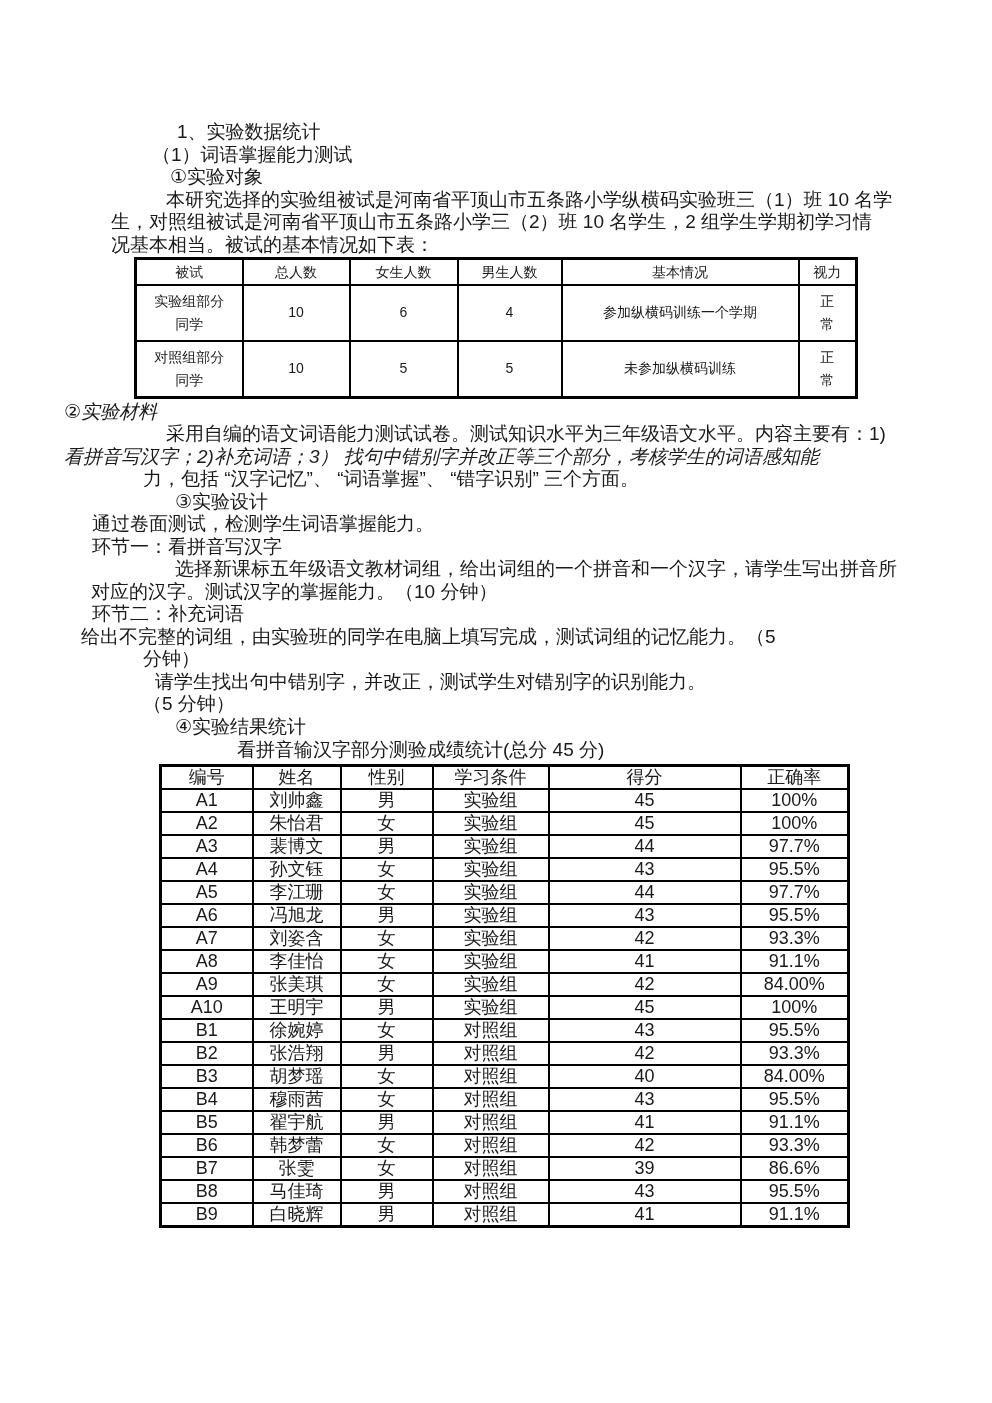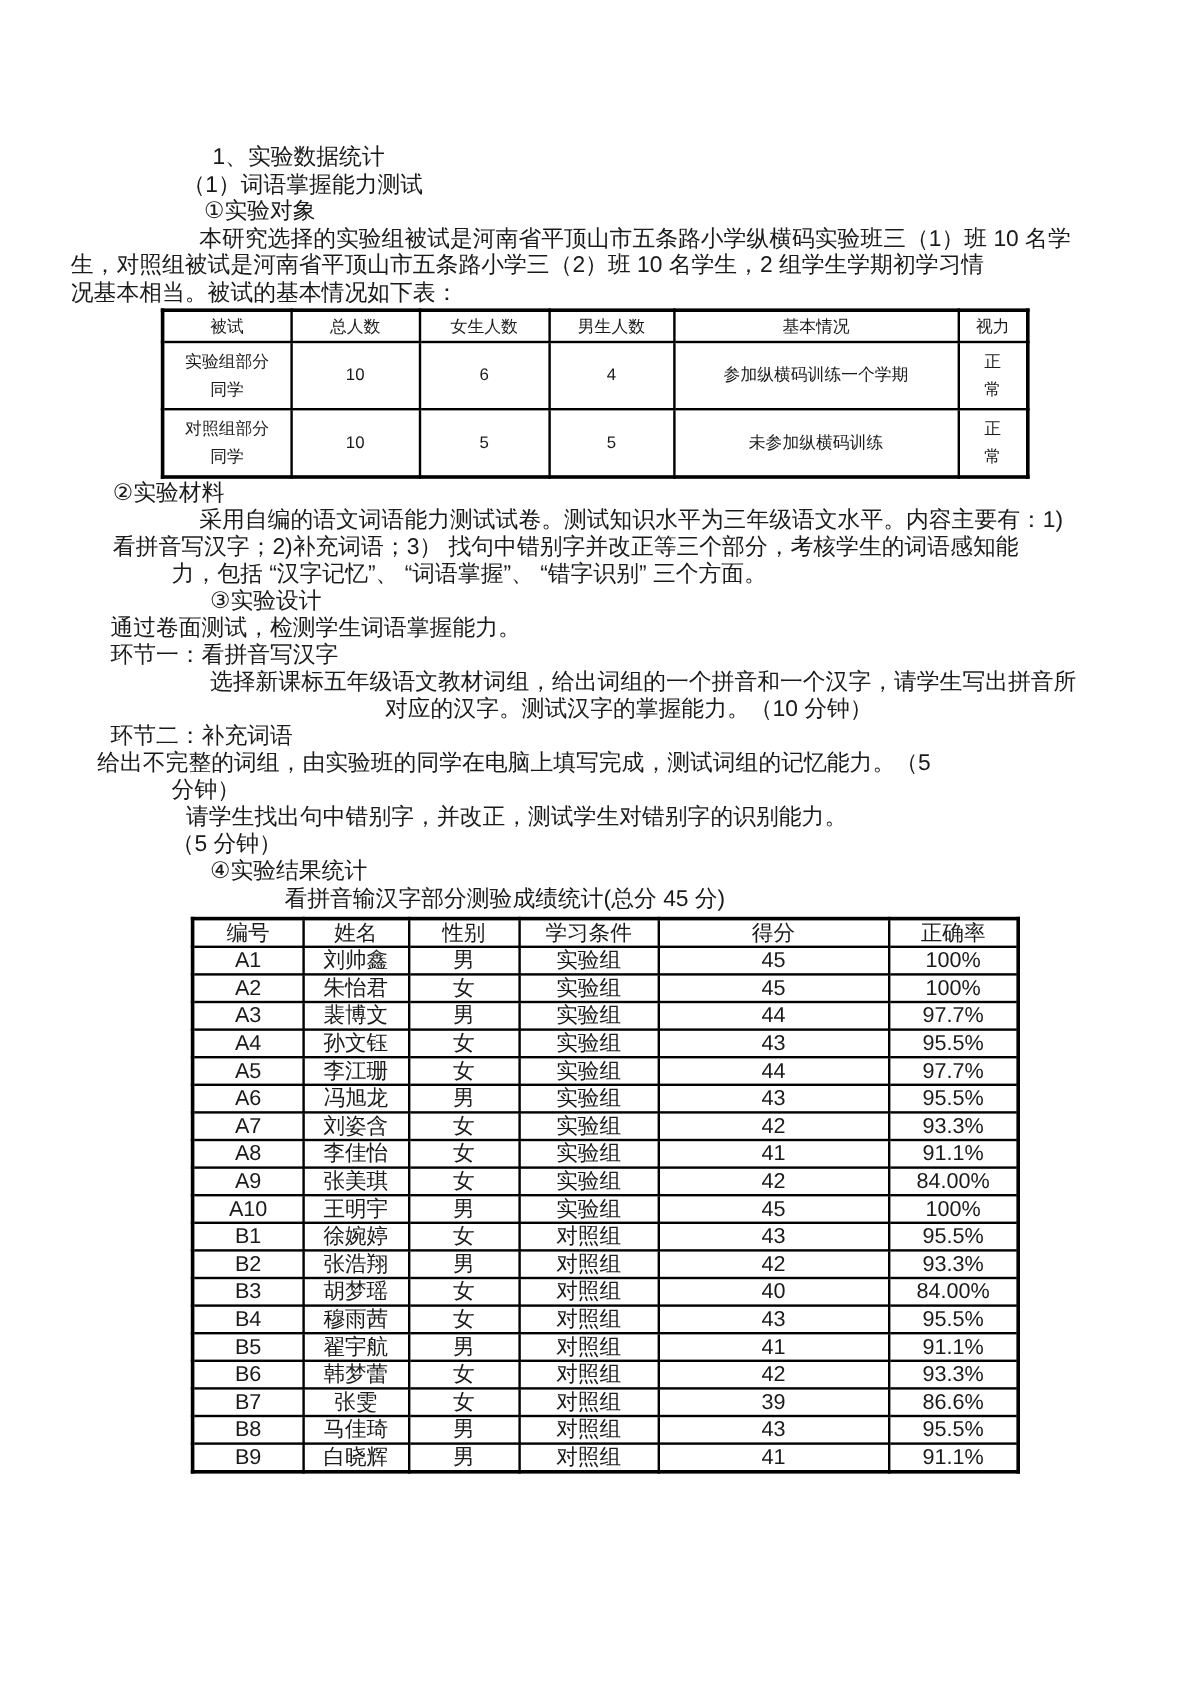--- a/index.html
+++ b/index.html
@@ -16,24 +16,24 @@
   }
   .doc { padding-top: 121px; }
   .line {
     font-size: 19px;
     line-height: 22.5px;
     height: 22.5px;
     white-space: nowrap;
     color: #1a1a1a;
   }
   
-  .i125 { margin-left: 59px; }
-  .i140 { margin-left: 56px; text-align: center; }
+  .i125 { margin-left: 111px; }
+  .i140 { margin-left: 91px; }
   .i143 { margin-left: 143px; }
-  .i148 { margin-left: 94px; }
+  .i148 { margin-left: 64px; font-style: italic; }
   .i152 { margin-left: 152px; }
   .i155 { margin-left: 155px; }
   .i165 { margin-left: 92px; }
   .i166 { margin-left: 166px; }
   .i170 { margin-left: 170px; }
   .i175 { margin-left: 175px; }
   .i177 { margin-left: 177px; }
   .i195 { margin-left: 81px; }
   .i237 { margin-left: 237px; }
 

